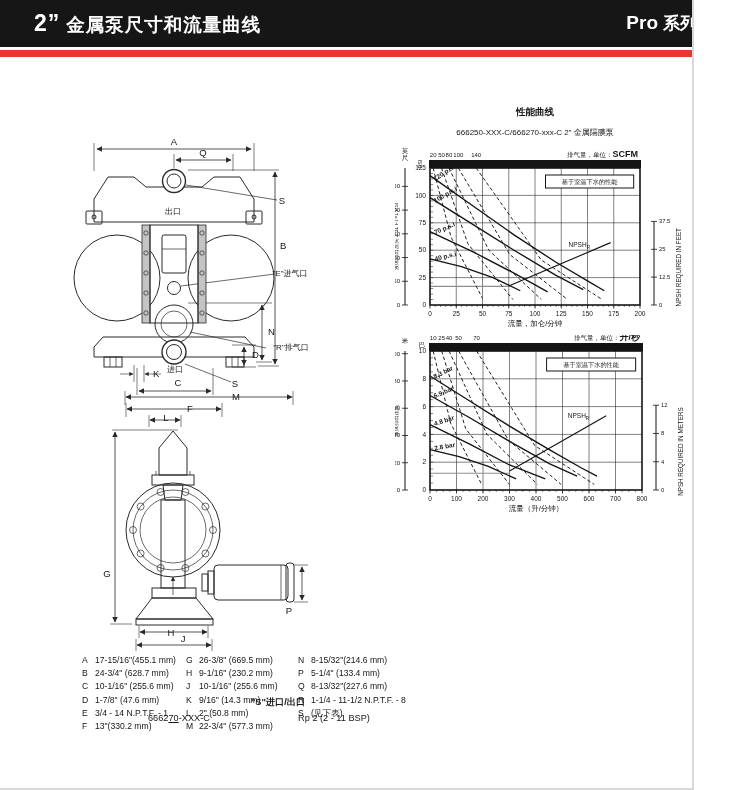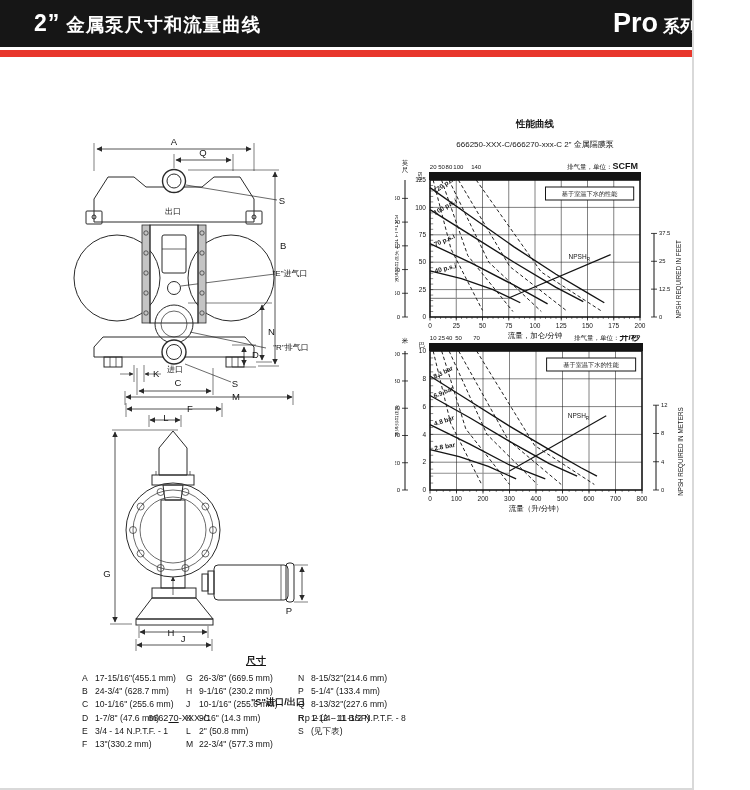--- a/index.html
+++ b/index.html
@@ -5,35 +5,35 @@
   html,body{margin:0;padding:0;background:#ffffff;}
   .page{position:relative;width:694px;height:790px;background:#fff;overflow:hidden;
         font-family:"Liberation Sans","DejaVu Sans",sans-serif;color:#161616;
         border-right:2px solid #d9d9d9;border-bottom:2px solid #d9d9d9;box-sizing:border-box;}
   .topbar{position:absolute;left:0;top:0;width:750px;height:47px;background:#161616;
           display:flex;align-items:center;justify-content:space-between;
           padding:0 36px 0 34px;box-sizing:border-box;}
   .topbar .t1{color:#fff;font-weight:bold;font-size:18.5px;letter-spacing:1px;white-space:nowrap;}
   .topbar .t1 .num{font-size:23px;margin-right:6px;}
   .topbar .t2{color:#fff;font-weight:bold;font-size:17px;white-space:nowrap;}
-  .topbar .t2 .pro{font-size:27px;margin-right:5px;margin-top:48px;}
+  .topbar .t2 .pro{font-size:19px;margin-right:5px;margin-top:48px;}
   .redbar{position:absolute;left:0;top:50px;width:750px;height:7px;background:#e8372c;}
   .sec-title{position:absolute;left:34px;top:76px;color:#e8291f;font-weight:bold;font-size:13px;white-space:nowrap;}
   .sec-title .num{font-size:14.5px;margin-right:3px;}
   .side-tab{position:absolute;left:711px;top:157px;writing-mode:vertical-rl;
             font-weight:bold;font-size:15px;letter-spacing:6px;color:#161616;}
   #diagram{position:absolute;left:28px;top:125px;}
   .ln{stroke:#2a2a2a;fill:none;stroke-width:1;}
   .lnt{stroke:#2a2a2a;fill:none;stroke-width:0.7;}
   .fillg{fill:#c4c4c4;stroke:#2a2a2a;stroke-width:0.8;}
   .dml{stroke:#2a2a2a;stroke-width:0.8;marker-start:url(#ar);marker-end:url(#ar);}
   .dme{stroke:#2a2a2a;stroke-width:0.6;}
   svg text{font-family:"Liberation Sans","DejaVu Sans",sans-serif;fill:#161616;}
   .chart{position:absolute;left:395px;}
-  #chart1{top:115px;} #chart2{top:335px;}
+  #chart1{top:103px;} #chart2{top:335px;}
   .fnote{position:absolute;left:400px;top:523px;width:320px;text-align:center;font-size:8.6px;white-space:nowrap;}
   .fnote .url{text-decoration:none;color:#161616;}
   .dims{position:absolute;left:82px;top:654px;width:348px;font-size:8.6px;}
   .dims .title{text-align:center;font-weight:bold;font-size:10px;text-decoration:underline;margin:0 0 4px 0;}
   .dims .cols{display:flex;}
   .dims .col{display:flex;flex-direction:column;}
   .dims .col1{width:104px;} .dims .col2{width:112px;} .dims .col3{width:132px;}
   .dims .row{display:flex;line-height:13.2px;white-space:nowrap;}
   .dims .row .k{width:13px;flex:none;}
   .sports{position:absolute;left:148px;top:696px;width:260px;font-size:9.2px;}
@@ -512,21 +512,20 @@
         <line x1="213.875" y1="155" x2="213.875" y2="157" stroke="#141414" stroke-width="0.5"></line>
         <line x1="220.5" y1="155" x2="220.5" y2="157" stroke="#141414" stroke-width="0.5"></line>
         <line x1="227.125" y1="155" x2="227.125" y2="157" stroke="#141414" stroke-width="0.5"></line>
         <line x1="233.75" y1="155" x2="233.75" y2="157" stroke="#141414" stroke-width="0.5"></line>
         <line x1="240.375" y1="155" x2="240.375" y2="157" stroke="#141414" stroke-width="0.5"></line>
         <text x="141" y="175.5" font-size="7.5" text-anchor="middle">流量（升/分钟）</text>
       </svg></div>
 
 
   <div class="dims">
-    <div class="title">尺寸</div>
     <div class="cols" id="dims-cols">
         <div class="col col1">
           <div class="row">
             <span class="k">A</span>
             <span class="v">17-15/16"(455.1 mm)</span>
           </div>
           <div class="row">
             <span class="k">B</span>
             <span class="v">24-3/4" (628.7 mm)</span>
           </div>

